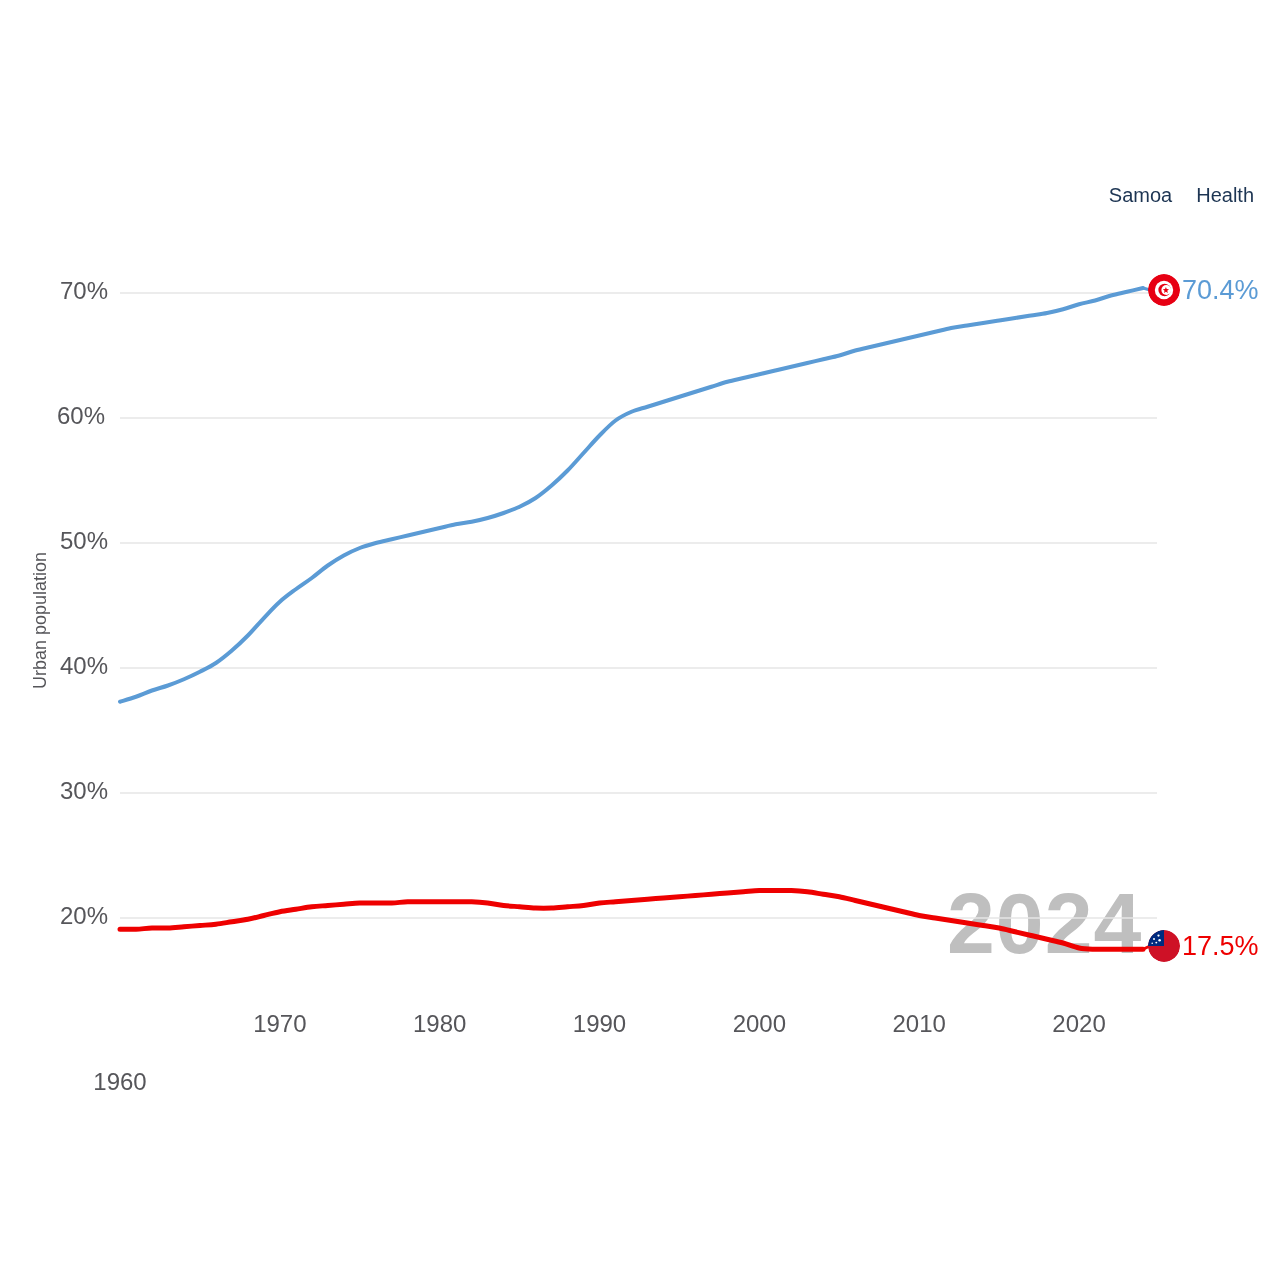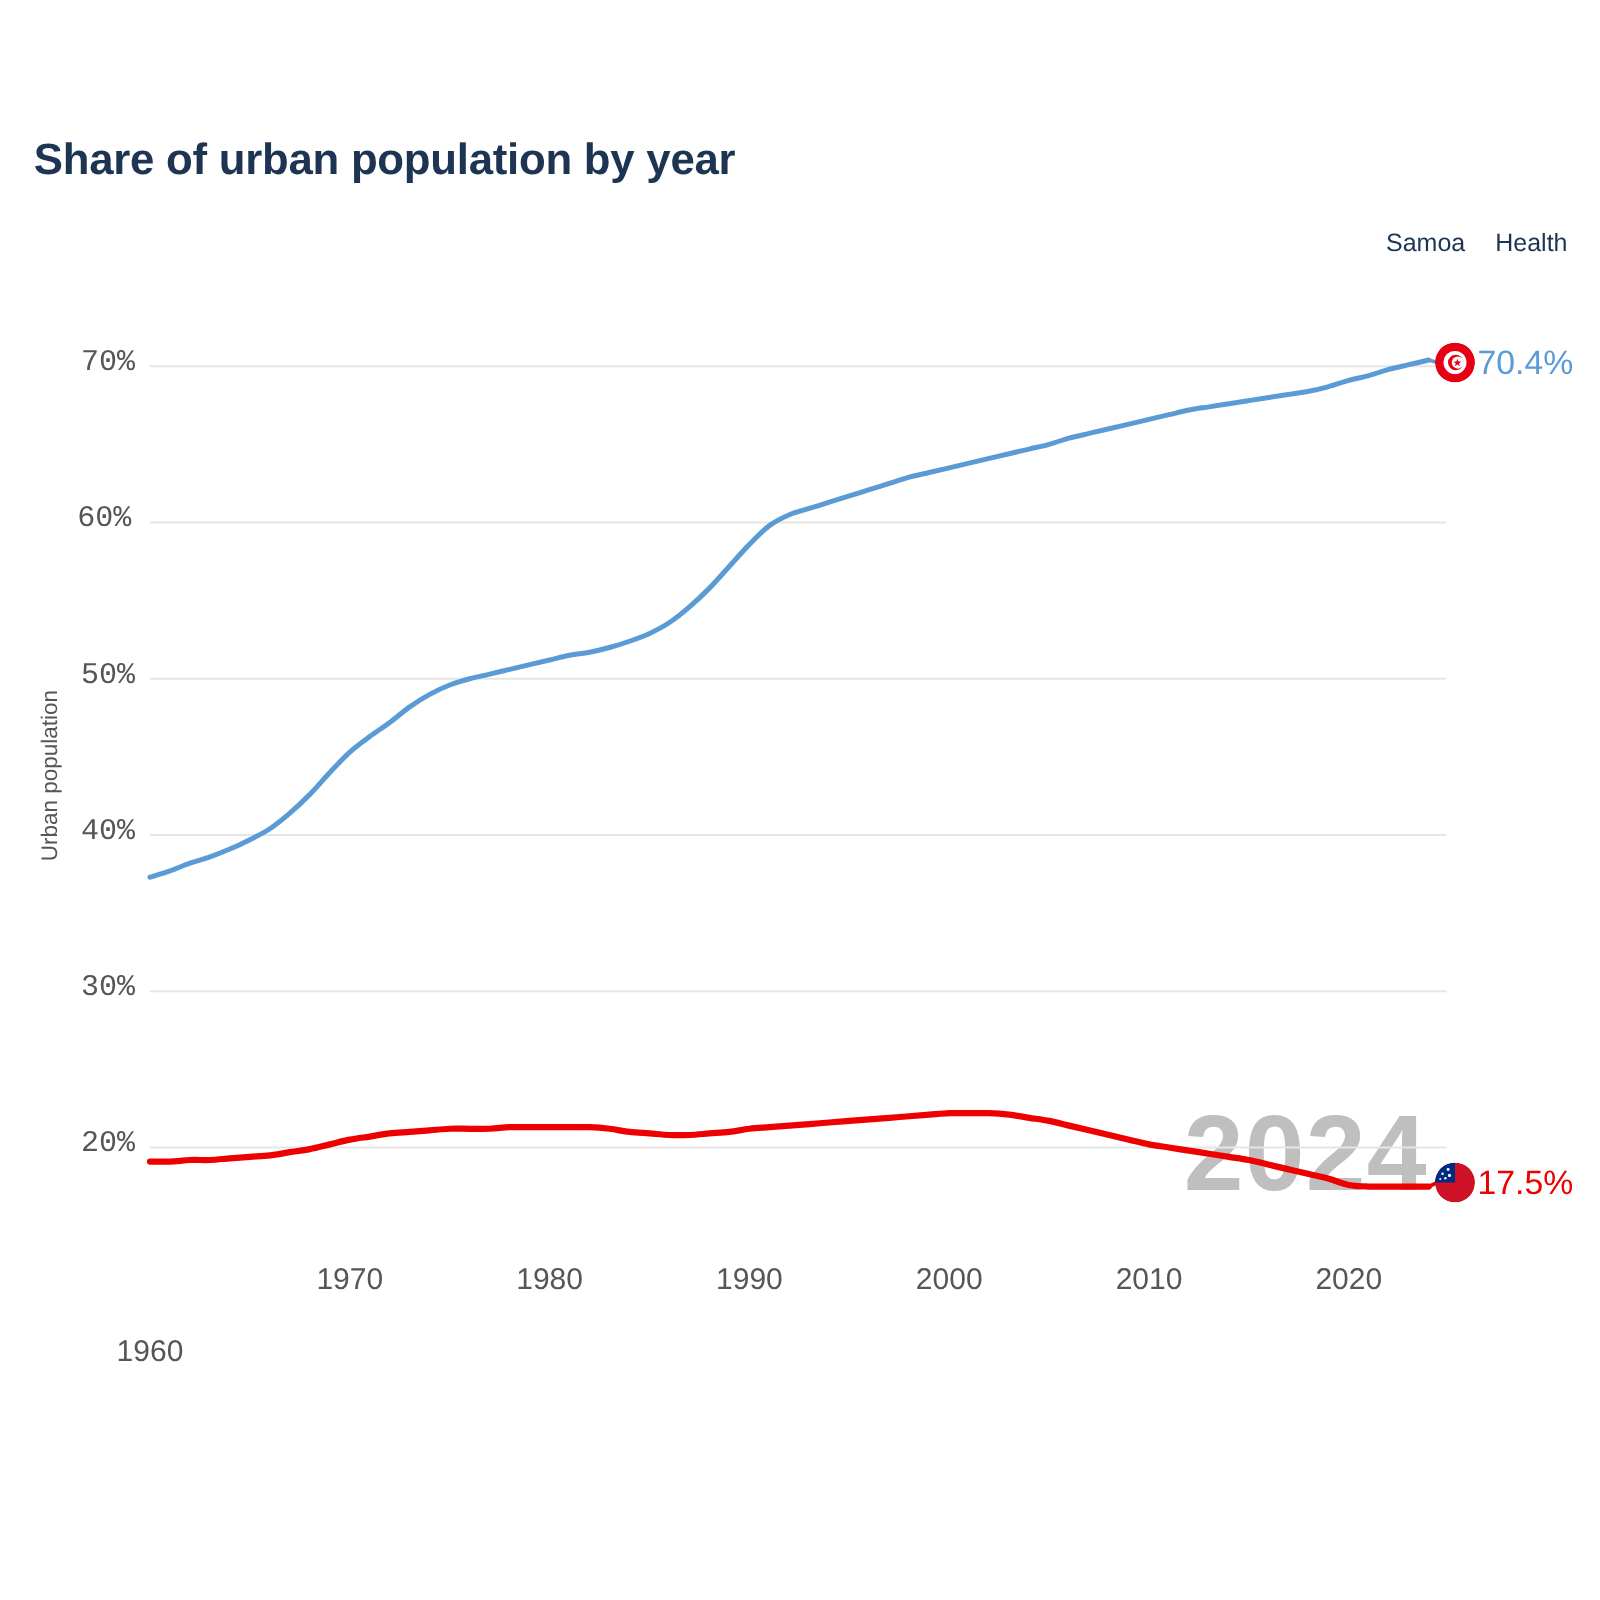--- a/index.html
+++ b/index.html
@@ -77,21 +77,20 @@
   }
 
   
   .y-tick-label {
     position: absolute;
     font-size: 24px;
     color: #56565a;
     text-align: right;
     width: 90px;
     white-space: nowrap;
-    font-family: Liberation Mono, monospace;
   }
   .x-tick-label {
     position: absolute;
     font-size: 24px;
     color: #56565a;
     text-align: center;
     width: 120px;
     white-space: nowrap;
   }
   #y-axis-title {
@@ -159,21 +158,20 @@
     color: #56565a;
     line-height: 1.62;
   }
   #footer div { white-space: nowrap; }
 </style>
 </head>
 <body>
 
 <div id="chart-card">
 
-  <div id="chart-title">Share of urban population by year</div>
 
   <div id="legend">
     <div class="legend-item">
       <span class="legend-label">Samoa</span>
       <span class="legend-rule" id="legend-rule-0" style="background: rgb(238, 0, 0);"></span>
     </div>
     <div class="legend-item">
       <span class="legend-label">Health</span>
       <span class="legend-rule" id="legend-rule-1" style="background: rgb(91, 155, 213);"></span>
     </div>

